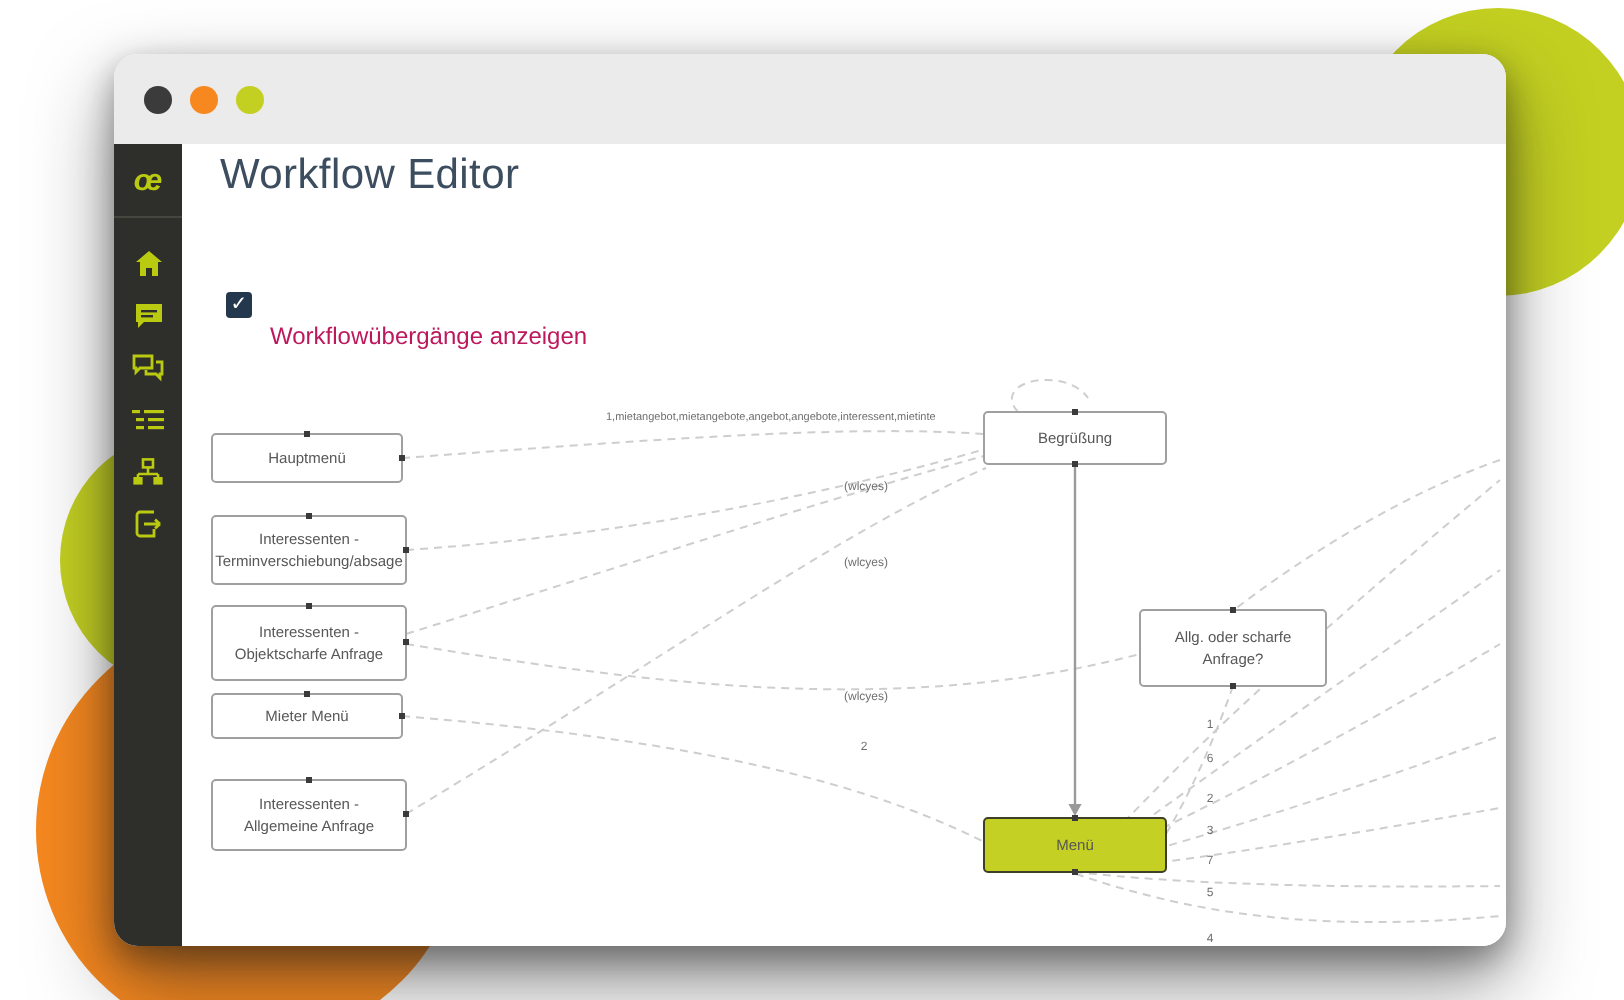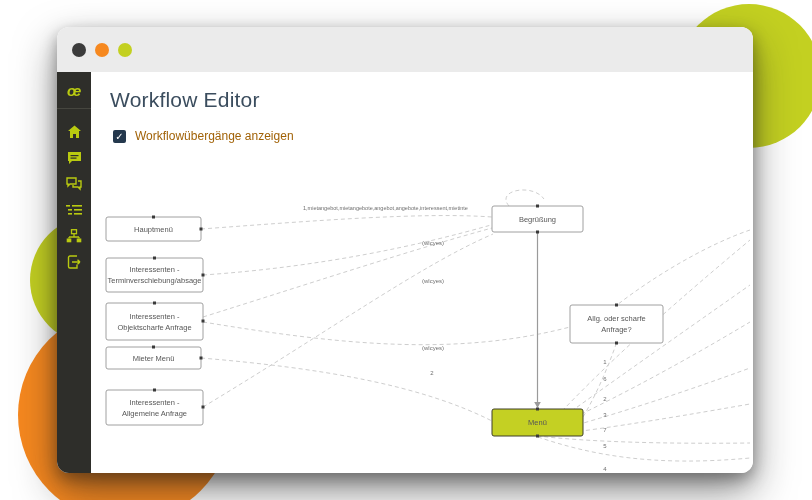--- a/index.html
+++ b/index.html
@@ -28,26 +28,26 @@
   .sidebar { width:34px; height:100%; background:#2e2e2a; display:flex; flex-direction:column;
              align-items:center; flex-shrink:0; }
   .logo { color:#b9ca10; font-weight:bold; font-size:15px; padding:10px 0 9px; font-style:italic; }
   .sidebar-sep { width:34px; height:1px; background:#46463f; margin-bottom:10px; }
   .side-btn { width:34px; height:26px; display:flex; align-items:center; justify-content:center;
               cursor:pointer; }
   .side-btn svg { display:block; }
 
   
   .content { position:relative; flex:1; background:#fff; }
-  .page-title { position:absolute; left:19px; top:16px; font-size:21px; font-weight:400;
+  .page-title { position:absolute; left:19px; top:4px; font-size:21px; font-weight:400;
                 color:#3b4d5e; letter-spacing:.2px; }
   .chk-row { position:absolute; left:22px; top:57px; display:flex; align-items:center; gap:9px; }
   .chk { width:13px; height:13px; background:#24384d; border-radius:2px; color:#fff;
          font-size:10px; line-height:13px; text-align:center; cursor:pointer; }
-  .chk-label { font-size:12px; color:#a16207; }
+  .chk-label { font-size:12px; color:#be185d;margin-top:32px; }
 
   .diagram { position:absolute; left:0; top:83px; width:662px; height:318px; }
   .diagram svg { width:100%; height:100%; }
 
   text { font-family:"Liberation Sans", sans-serif; }
   .node-rect { fill:#fff; stroke:#a0a0a0; stroke-width:1; rx:2; }
   .node-text { fill:#575757; font-size:7.5px; }
   .edge { fill:none; stroke:#cecece; stroke-width:1; stroke-dasharray:4 3; }
   .edge-solid { fill:none; stroke:#9a9a9a; stroke-width:1.2; }
   .lbl { fill:#6f6f6f; font-size:6px; }

